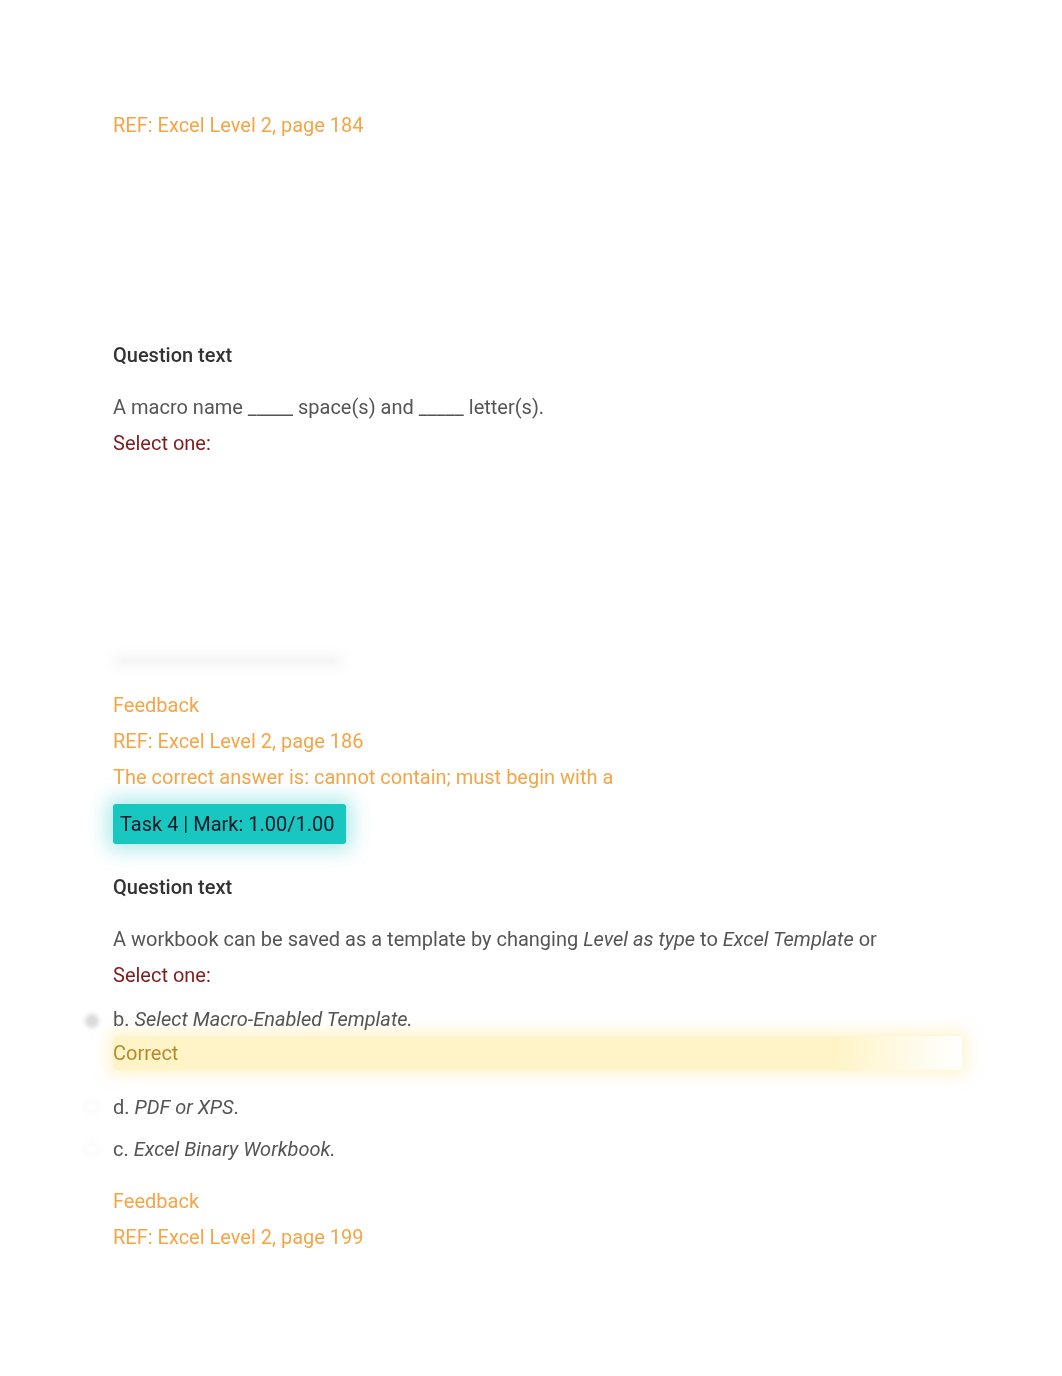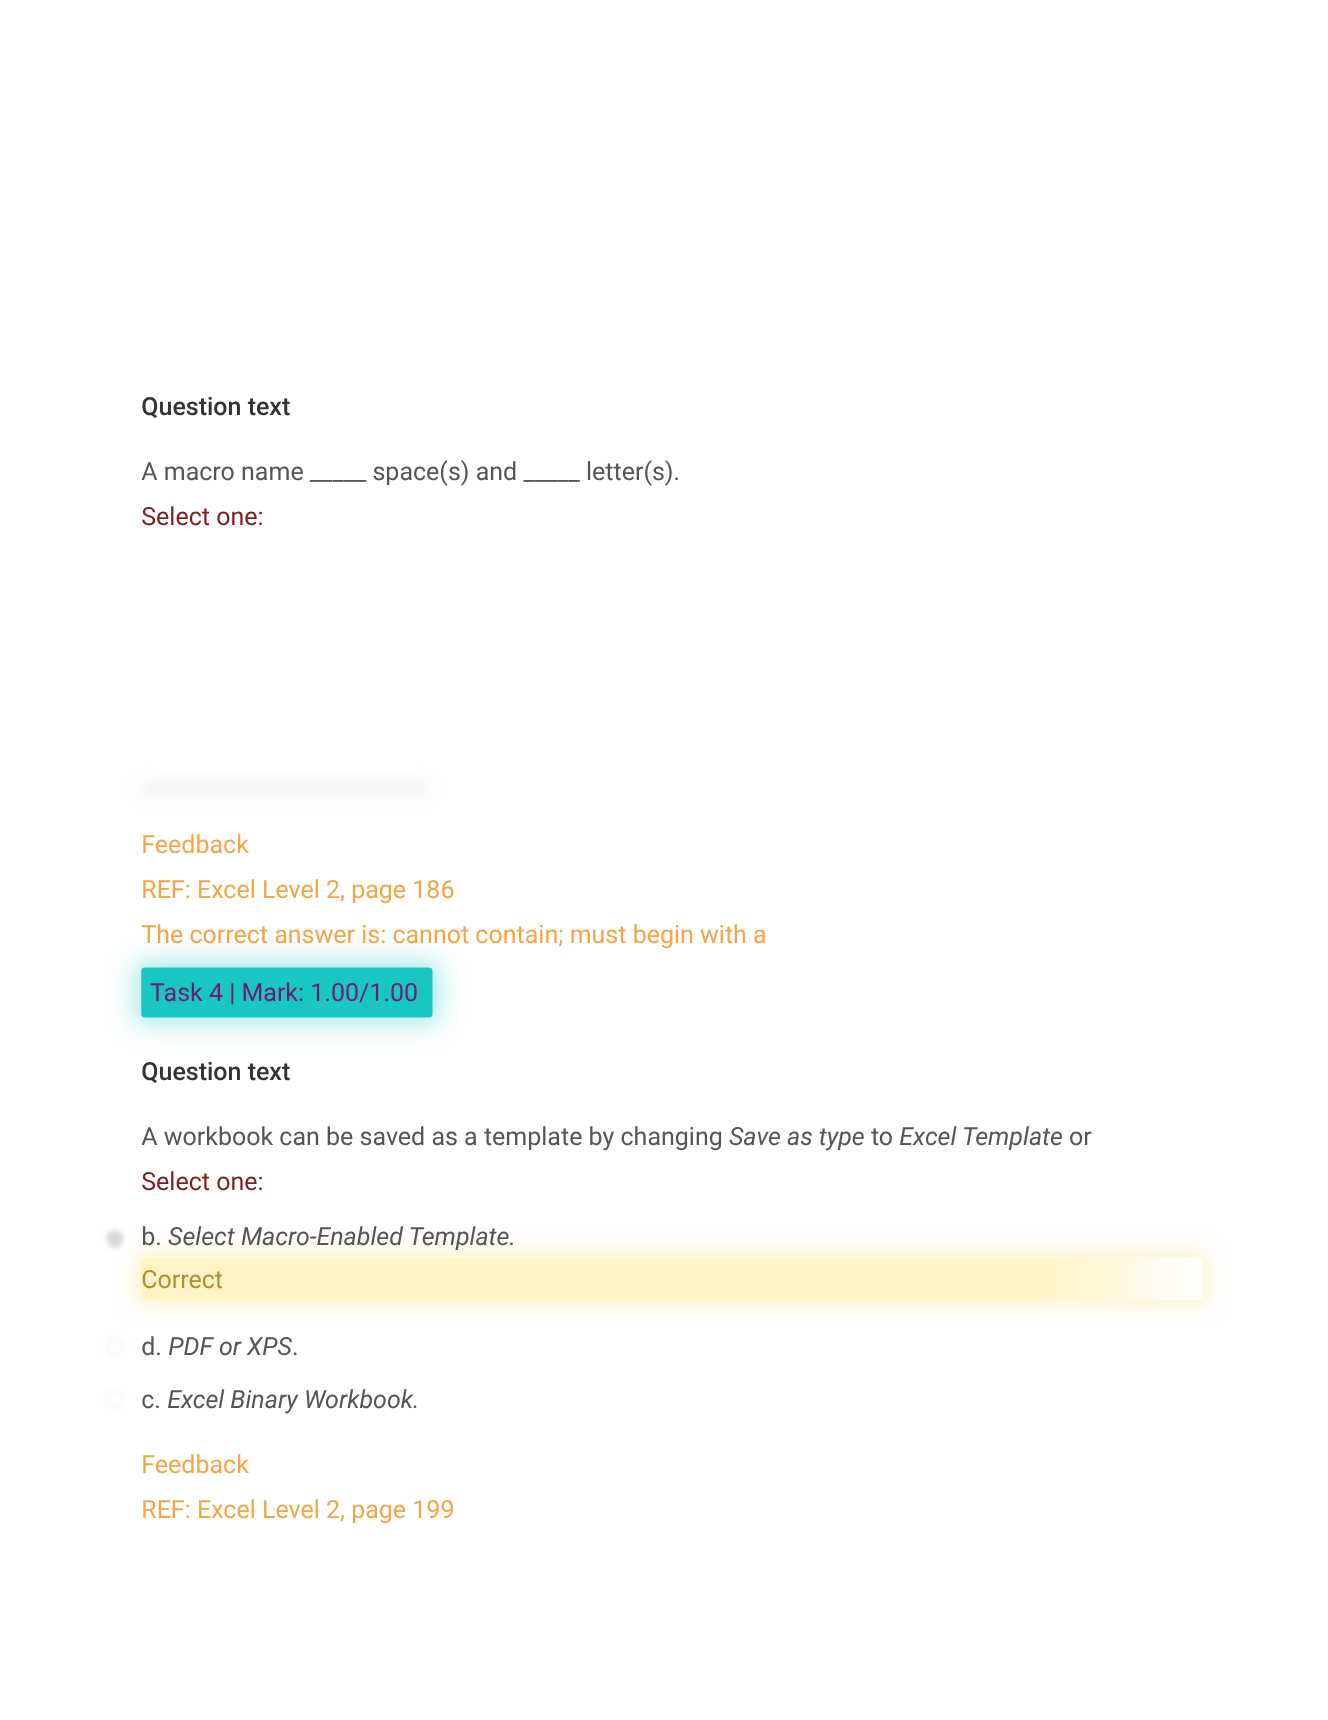--- a/index.html
+++ b/index.html
@@ -32,21 +32,21 @@
     .select-one {
       margin-top: 6px;
       color: #7f1d1d;
     }
     .feedback-block {
       margin-top: 0;
     }
     .task-mark {
       display: inline-block;
       background: #18c7bf;
-      color: #701a75;
+      color: #0f172a;
       padding: 5px 12px 5px 7px;
       border-radius: 3px;
       margin-top: 12px;
       font-size: 20px;
       box-shadow: 0 0 20px 6px rgba(24,199,191,0.35);
     }
     .q4 { margin-top: 28px; }
     .options { margin-top: 14px; }
     .option-row {
       display: flex;
@@ -103,20 +103,21 @@
       border-radius: 4px;
     }
   </style>
 </head>
 <body>
 
 <div class="page">
 
   <div class="spacer-top"></div>
 
+  <div class="orange">REF: Excel Level 2, page 184</div>
 
   <div class="spacer-mid1"></div>
 
   <div>
     <div class="heading">Question text</div>
     <div class="question-body">A macro name _____ space(s) and _____ letter(s).</div>
     <div class="select-one">Select one:</div>
   </div>
 
   <div class="spacer-mid2"></div>
@@ -128,21 +129,21 @@
   <div class="feedback-block">
     <div class="orange" style="margin-top:16px;">Feedback</div>
     <div class="orange" style="margin-top:6px;">REF: Excel Level 2, page 186</div>
     <div class="orange" style="margin-top:6px;">The correct answer is: cannot contain; must begin with a</div>
     <div class="task-mark">Task 4 | Mark: 1.00/1.00</div>
   </div>
 
   <div class="q4">
     <div class="heading">Question text</div>
     <div class="question-body">
-      <span>A workbook can be saved as a template by changing </span><span class="italic">Save as type</span><span> to </span><span class="italic">Excel Template</span><span> or</span>
+      <span>A workbook can be saved as a template by changing </span><span class="italic">Level as type</span><span> to </span><span class="italic">Excel Template</span><span> or</span>
     </div>
     <div class="select-one">Select one:</div>
 
     <div class="options">
 
 
       <div class="opt-b-block" style="position:relative;">
         <span class="radio-col" style="top:2px;"><span class="radio filled"></span></span>
         <div class="option-text">
           <span>b.</span>

